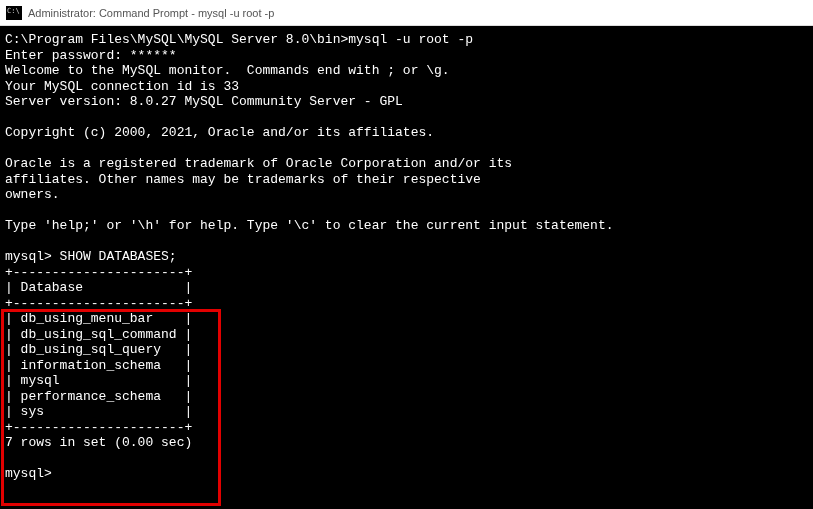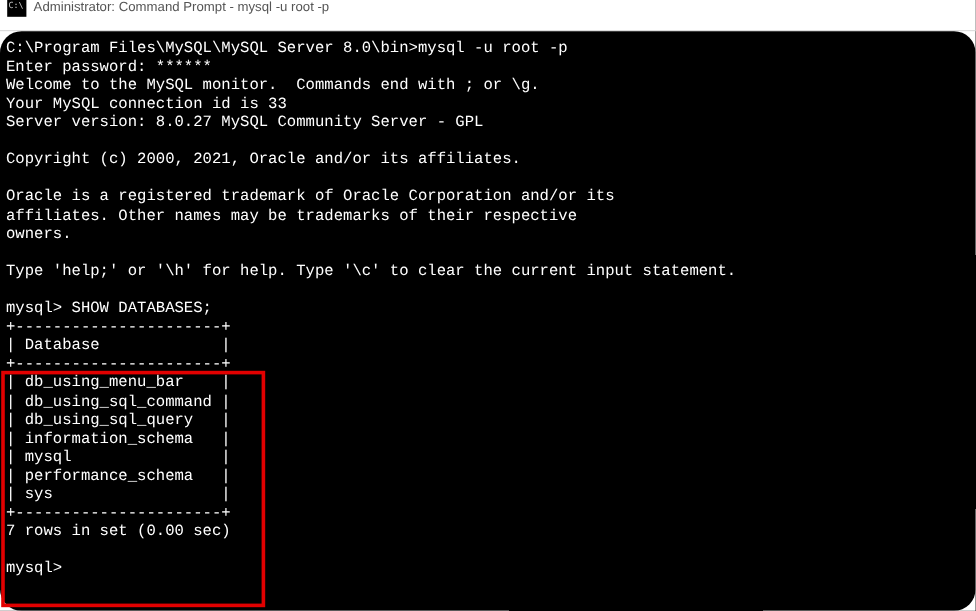--- a/index.html
+++ b/index.html
@@ -12,21 +12,21 @@
       background: #fff;
       width: 813px;
       height: 509px;
       overflow: hidden;
     }
     .title-bar {
       height: 26px;
       background: #fff;
       border-bottom: 1px solid #ddd;
       display: flex;
-      align-items: flex-start;
+      align-items: center;
       padding: 0 6px;
       font-family: 'Segoe UI', Tahoma, sans-serif;
       font-size: 11px;
       color: #555;
     }
     .title-icon {
       width: 16px;
       height: 14px;
       background: #000;
       margin-right: 6px;
@@ -47,21 +47,20 @@
     .terminal {
       background: #000;
       color: #fff;
       font-size: 13px;
       line-height: 15.5px;
       padding: 6px 5px;
       height: 483px;
       white-space: pre;
       font-family: Consolas, 'Courier New', monospace;
       position: relative;
-      border-radius: 18px;
     }
     .highlight-box {
       position: absolute;
       border: 3px solid #e20000;
       pointer-events: none;
     }
     #box1 {
       top: 283px;
       left: 1px;
       width: 220px;

